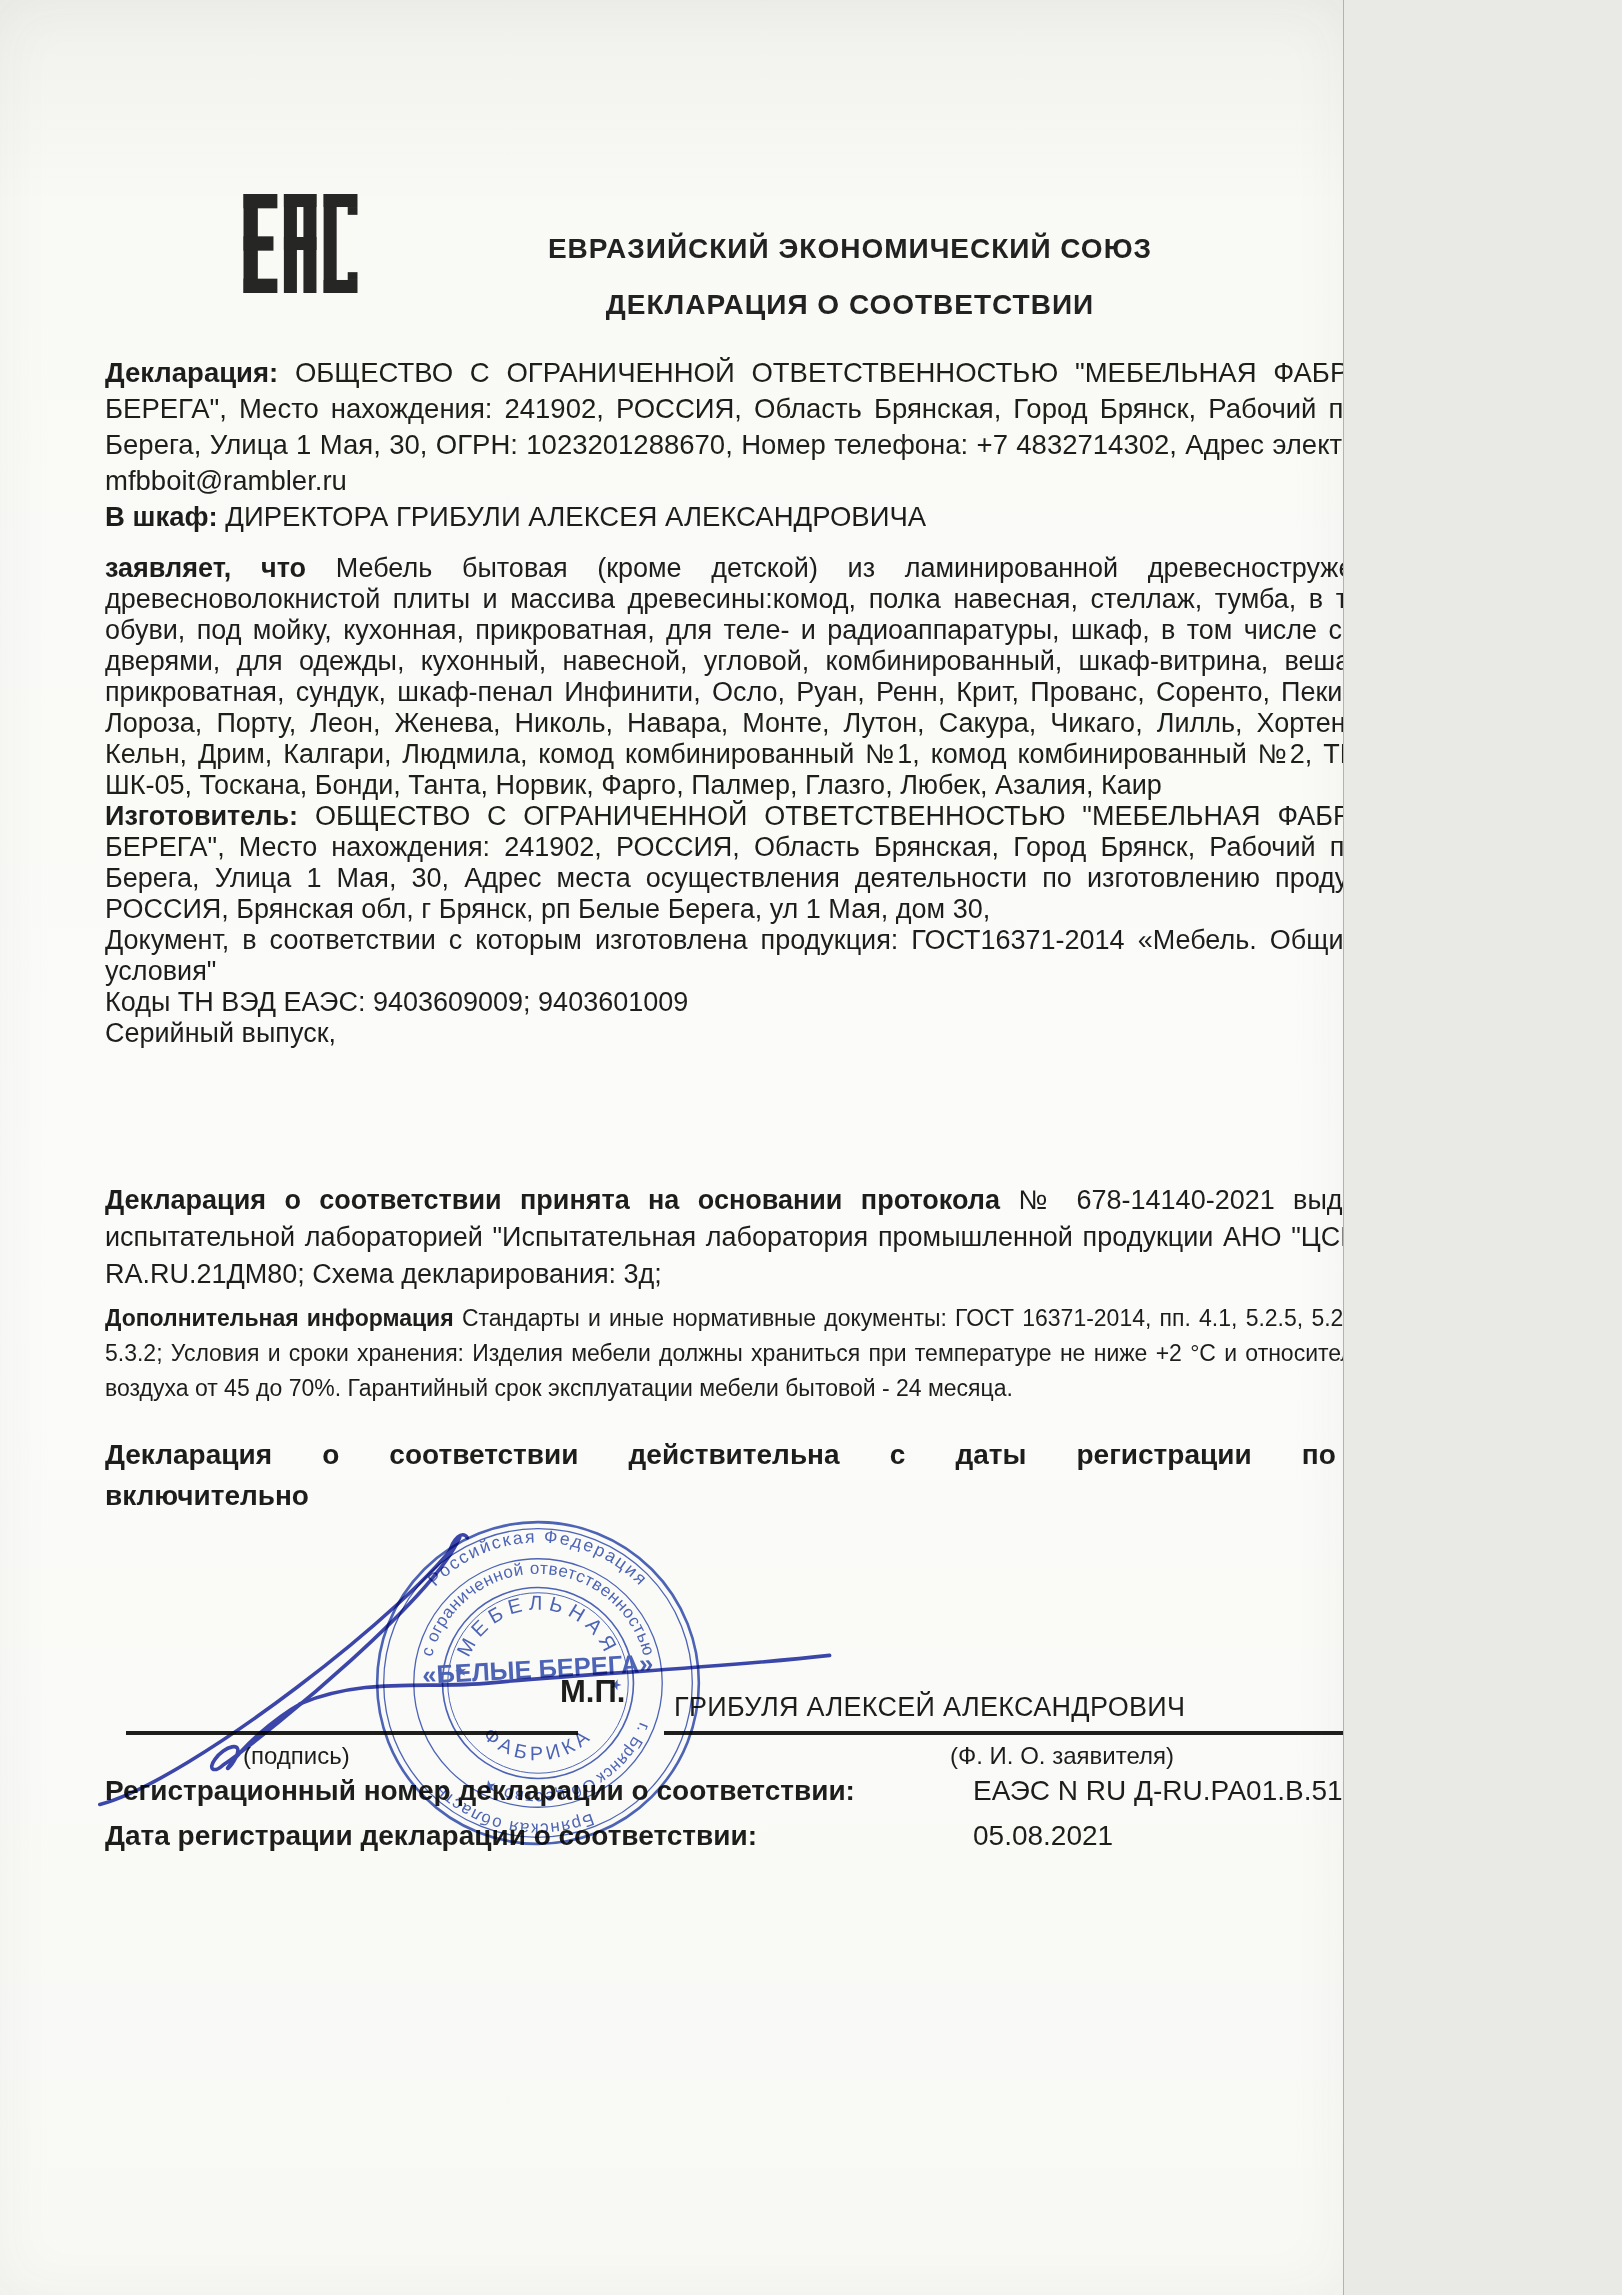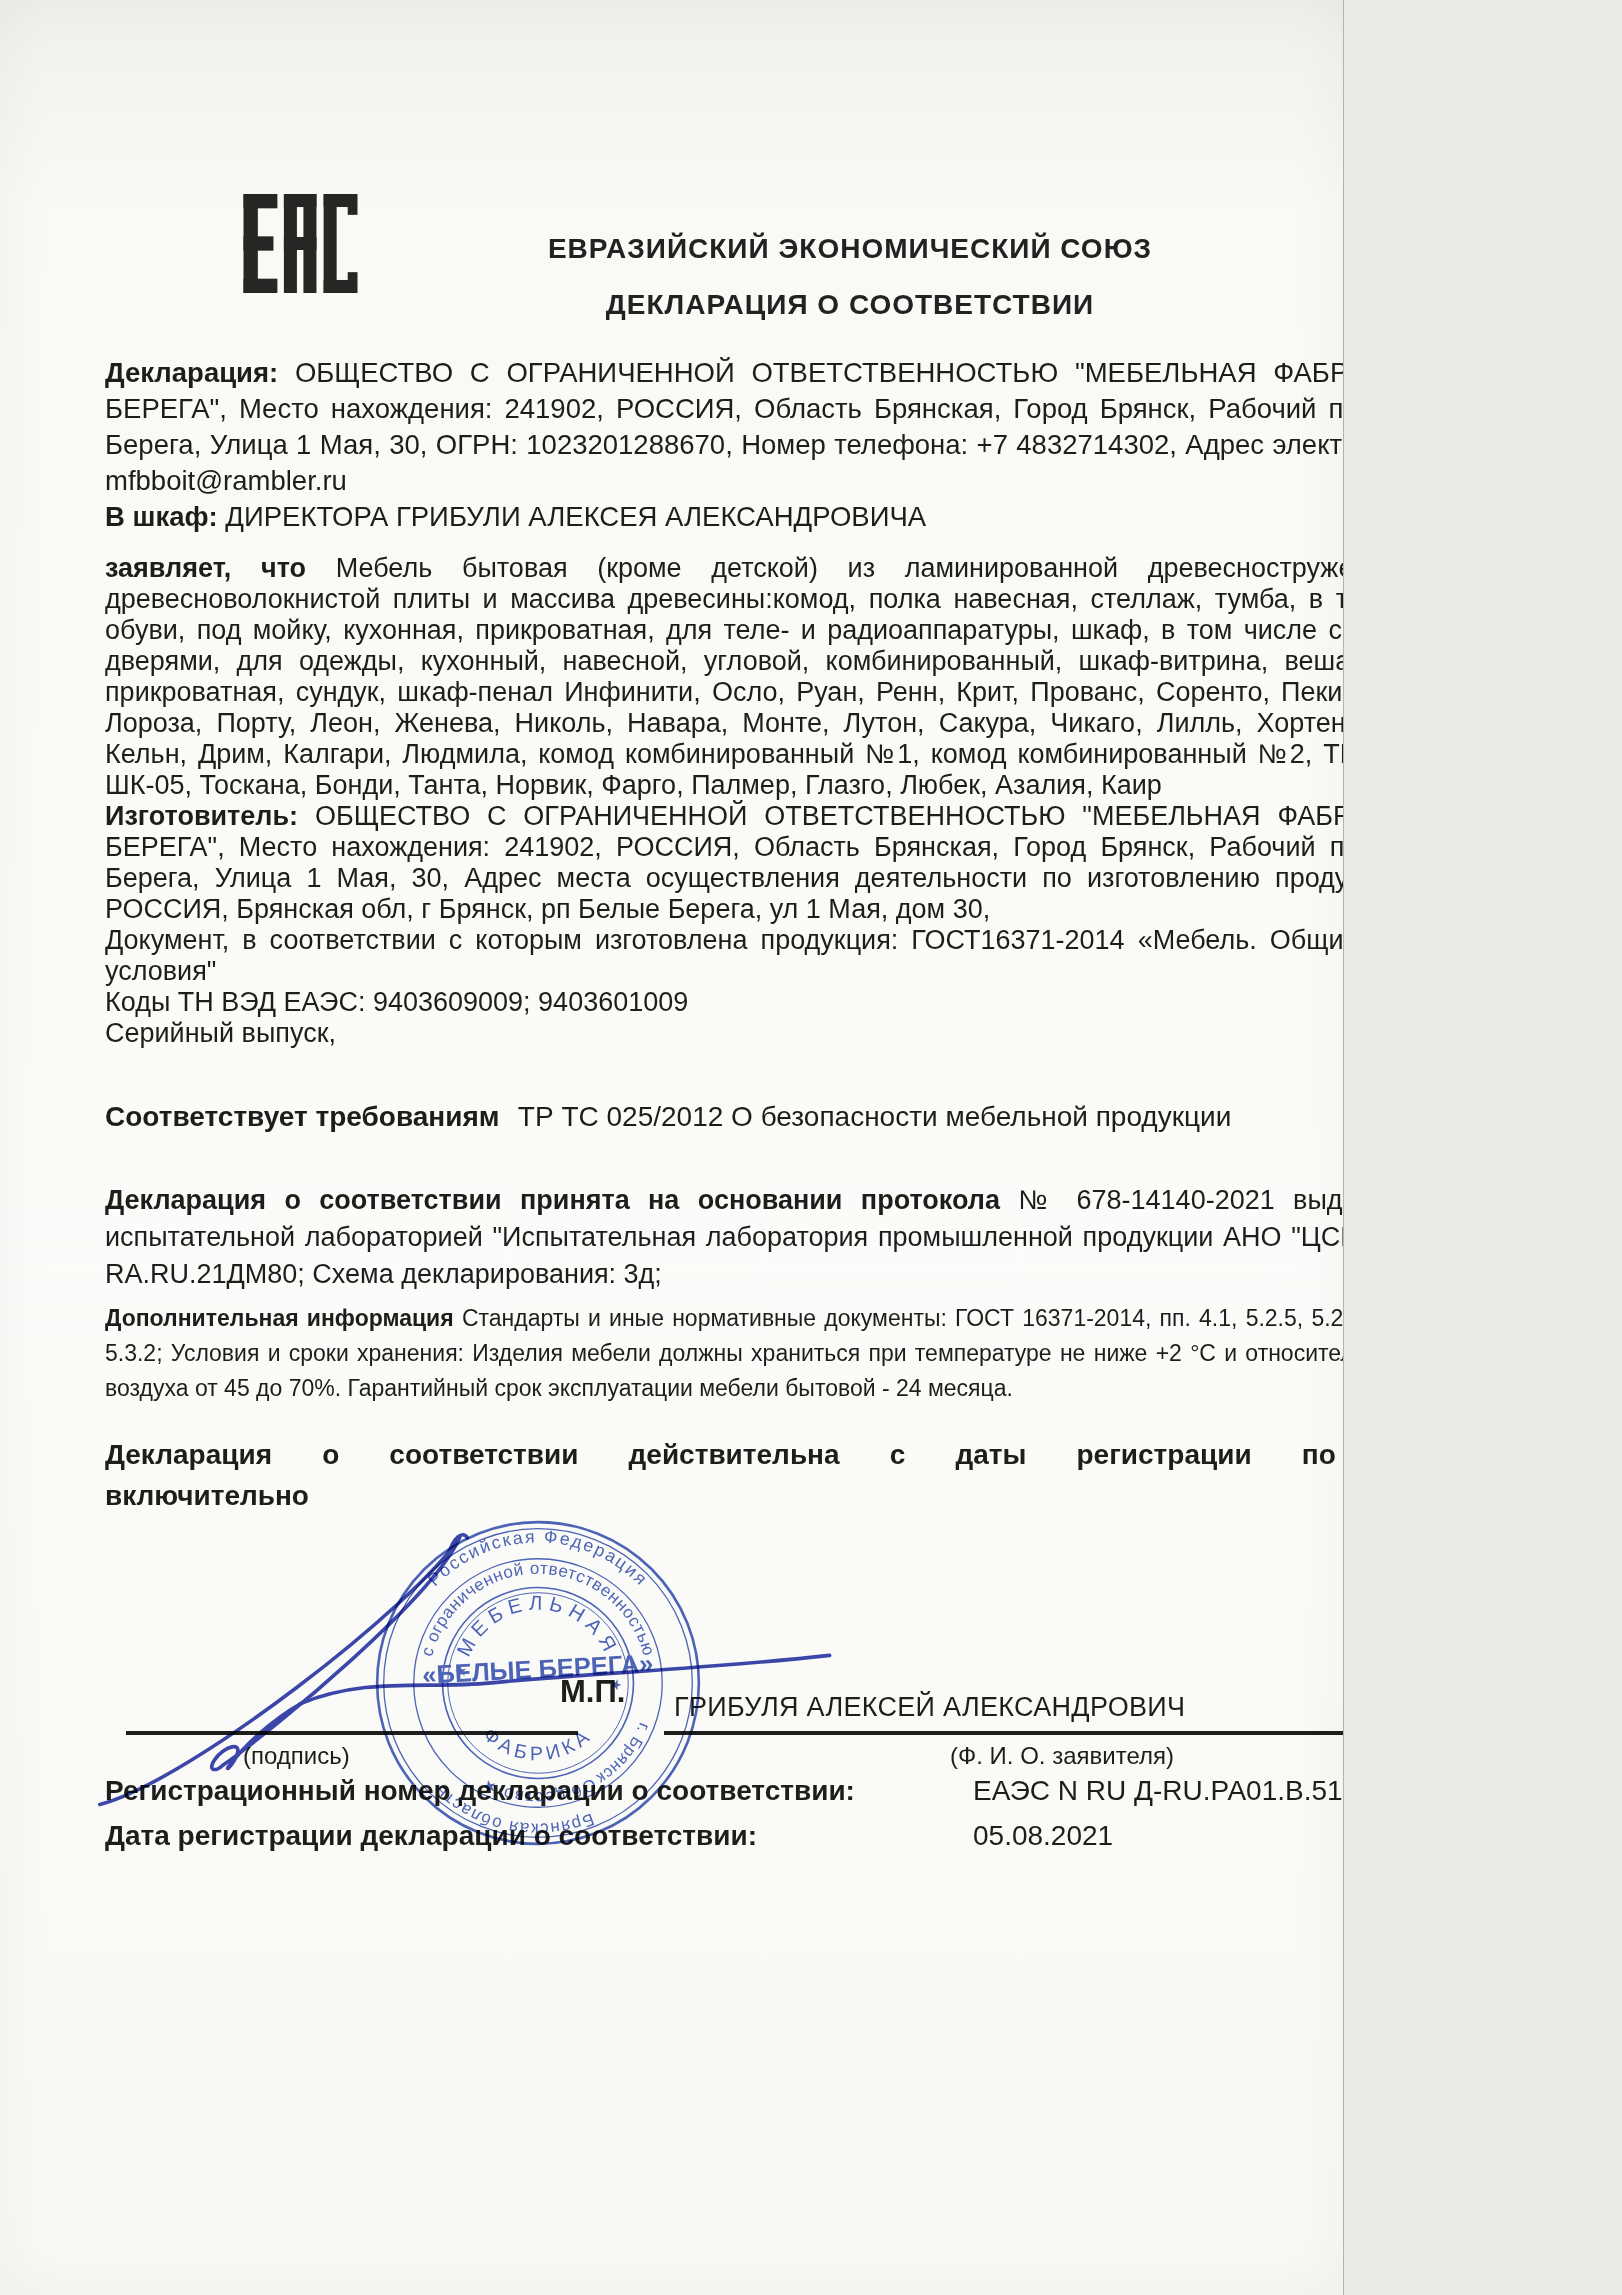--- a/index.html
+++ b/index.html
@@ -282,23 +282,20 @@
   </div>
 
   <div class="blk declares">
     <p><span class="b">заявляет, что</span><span> Мебель бытовая (кроме детской) из ламинированной древесностружечной плиты, древесноволокнистой плиты и массива древесины:комод, полка навесная, стеллаж, тумба, в том числе для обуви, под мойку, кухонная, прикроватная, для теле- и радиоаппаратуры, шкаф, в том числе с раздвижными дверями, для одежды, кухонный, навесной, угловой, комбинированный, шкаф-витрина, вешалка, вешалка прикроватная, сундук, шкаф-пенал Инфинити, Осло, Руан, Ренн, Крит, Прованс, Соренто, Пекин, Лима, Виго, Лороза, Порту, Леон, Женева, Николь, Навара, Монте, Лутон, Сакура, Чикаго, Лилль, Хортен, Элана, Фан, Кельн, Дрим, Калгари, Людмила, комод комбинированный №1, комод комбинированный №2, ТМ-01, ШКН-02, ШК-05, Тоскана, Бонди, Танта, Норвик, Фарго, Палмер, Глазго, Любек, Азалия, Каир</span></p>
     <p><span class="b">Изготовитель:</span><span> ОБЩЕСТВО С ОГРАНИЧЕННОЙ ОТВЕТСТВЕННОСТЬЮ "МЕБЕЛЬНАЯ ФАБРИКА "БЕЛЫЕ БЕРЕГА", Место нахождения: 241902, РОССИЯ, Область Брянская, Город Брянск, Рабочий поселок Белые Берега, Улица 1 Мая, 30, Адрес места осуществления деятельности по изготовлению продукции: 241902, РОССИЯ, Брянская обл, г Брянск, рп Белые Берега, ул 1 Мая, дом 30,</span></p>
     <p>Документ, в соответствии с которым изготовлена продукция: ГОСТ16371-2014 «Мебель. Общие технические условия"</p>
     <p>Коды ТН ВЭД ЕАЭС: 9403609009; 9403601009</p>
     <p>Серийный выпуск,</p>
   </div>
 
-  <div class="blk complies">
-    <span class="b">Соответствует требованиям</span><span class="gap">ТР ТС 025/2012 О безопасности мебельной продукции</span>
-  </div>
 
   <div class="blk protocol">
     <p><span class="b">Декларация о соответствии принята на основании протокола</span><span> № 678-14140-2021 выдан 29.07.2021 испытательной лабораторией "Испытательная лаборатория промышленной продукции АНО "ЦСИ "Метроном"" RA.RU.21ДМ80; Схема декларирования: 3д;</span></p>
   </div>
 
   <div class="blk additional">
     <p><span class="b">Дополнительная информация</span><span> Стандарты и иные нормативные документы: ГОСТ 16371-2014, пп. 4.1, 5.2.5, 5.2.30, 5.2.31, 5.3.1, 5.3.2; Условия и сроки хранения: Изделия мебели должны храниться при температуре не ниже +2 °С и относительной влажности воздуха от 45 до 70%. Гарантийный срок эксплуатации мебели бытовой - 24 месяца.</span></p>
   </div>
 
   <div class="blk validity">

